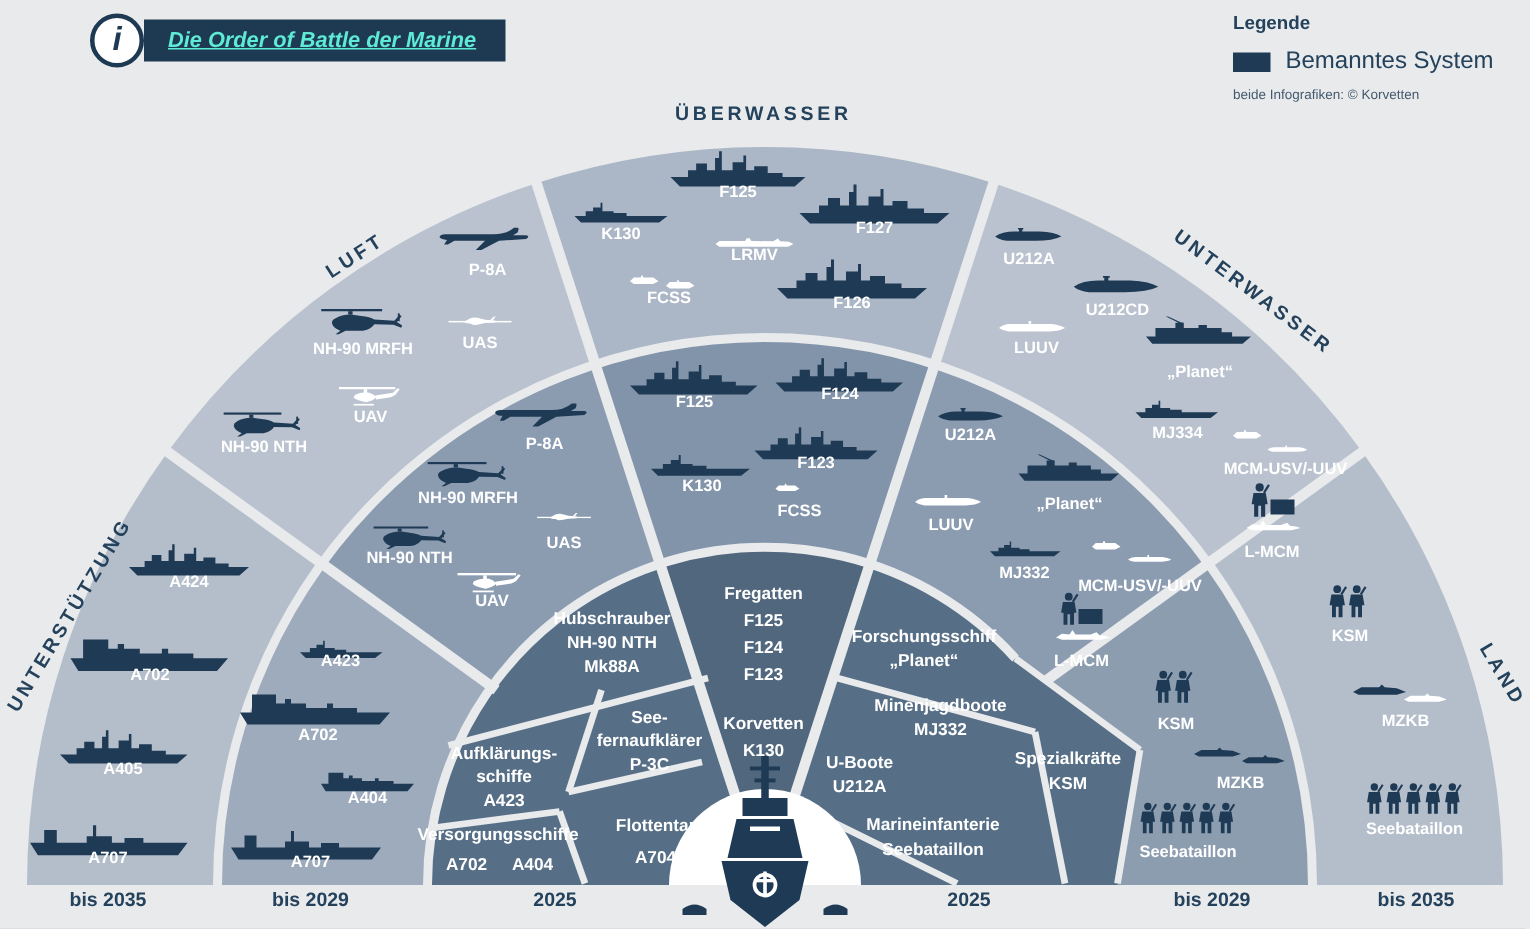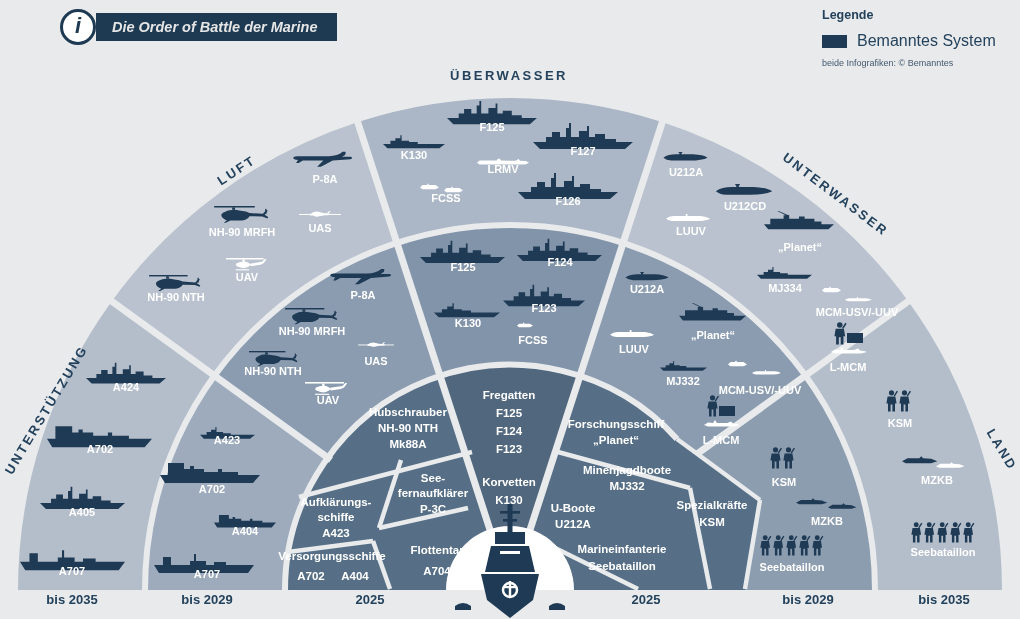--- a/index.html
+++ b/index.html
@@ -4,21 +4,21 @@
 <style>
   html,body{margin:0;padding:0;background:#cfd4d9;}
   #stage{position:relative;width:1020px;height:619px;background:#e8eaec;overflow:hidden;
          font-family:"Liberation Sans",sans-serif;}
   #fan{position:absolute;left:0;top:0;}
   .slbl{font:bold 11px "Liberation Sans",sans-serif;fill:#ffffff;text-anchor:middle;}
   .ilbl{font:bold 11.5px "Liberation Sans",sans-serif;fill:#ffffff;text-anchor:middle;}
   .sec{font:bold 13px "Liberation Sans",sans-serif;fill:#24425c;letter-spacing:2.5px;text-anchor:middle;}
   .per{font:bold 13px "Liberation Sans",sans-serif;fill:#24425c;text-anchor:middle;}
   .titlebar{position:absolute;left:96px;top:13px;height:28px;line-height:28px;background:#1d3a52;
-            color:#e5e5e5;font-style:italic;font-weight:bold;font-size:14.5px;padding:0 20px 0 16px;}
+            color:#5eead4;font-style:italic;font-weight:bold;font-size:14.5px;padding:0 20px 0 16px;text-decoration:underline;}
   .infoicon{position:absolute;left:60px;top:9px;width:30px;height:30px;border-radius:50%;
             background:#fff;border:3px solid #1d3a52;color:#1d3a52;font-weight:bold;font-style:italic;
             font-size:22px;text-align:center;line-height:28px;z-index:2;}
   .legend{position:absolute;left:822px;top:8px;width:190px;}
   .legend-title{font-weight:bold;font-size:12.5px;color:#24425c;margin-bottom:10px;}
   .legend-row{display:flex;align-items:center;margin-bottom:8px;}
   .swatch{width:25px;height:13px;margin-right:10px;}
   .swatch.manned{background:#1e3a54;}
   .swatch.unmanned{background:#ffffff;border:1px solid #9aa5b2;}
   .legend-label{font-size:16px;color:#24425c;}
@@ -31,21 +31,21 @@
 
   <div class="infoicon">i</div>
   <div class="titlebar">Die Order of Battle der Marine</div>
 
   <div class="legend">
     <div class="legend-title">Legende</div>
     <div class="legend-row">
       <div class="swatch manned"></div>
       <div class="legend-label">Bemanntes System</div>
     </div>
-    <div class="credit">beide Infografiken: © Bemanntes</div>
+    <div class="credit">beide Infografiken: © Korvetten</div>
   </div>
 
   <svg id="fan" width="1020" height="619" viewBox="0 0 1020 619">
     <defs>
       <g id="sym-frigate">
           <path d="M0,20 L13,20 13,15 19,15 19,10 27,10 27,15 33,15 33,6 36,6 36,1 38,1 38,15 46,15 46,9 54,9 54,4 56,4 56,15 62,15 62,12 72,12 72,17 83,17 83,20 100,20 92,27 7,27 Z"></path>
         </g>
       <g id="sym-corvette">
           <path d="M0,16 12,16 12,11 20,11 20,7 28,7 28,2 30,2 30,11 42,11 42,13 56,13 56,16 100,16 91,23 7,23 Z"></path>
         </g>

